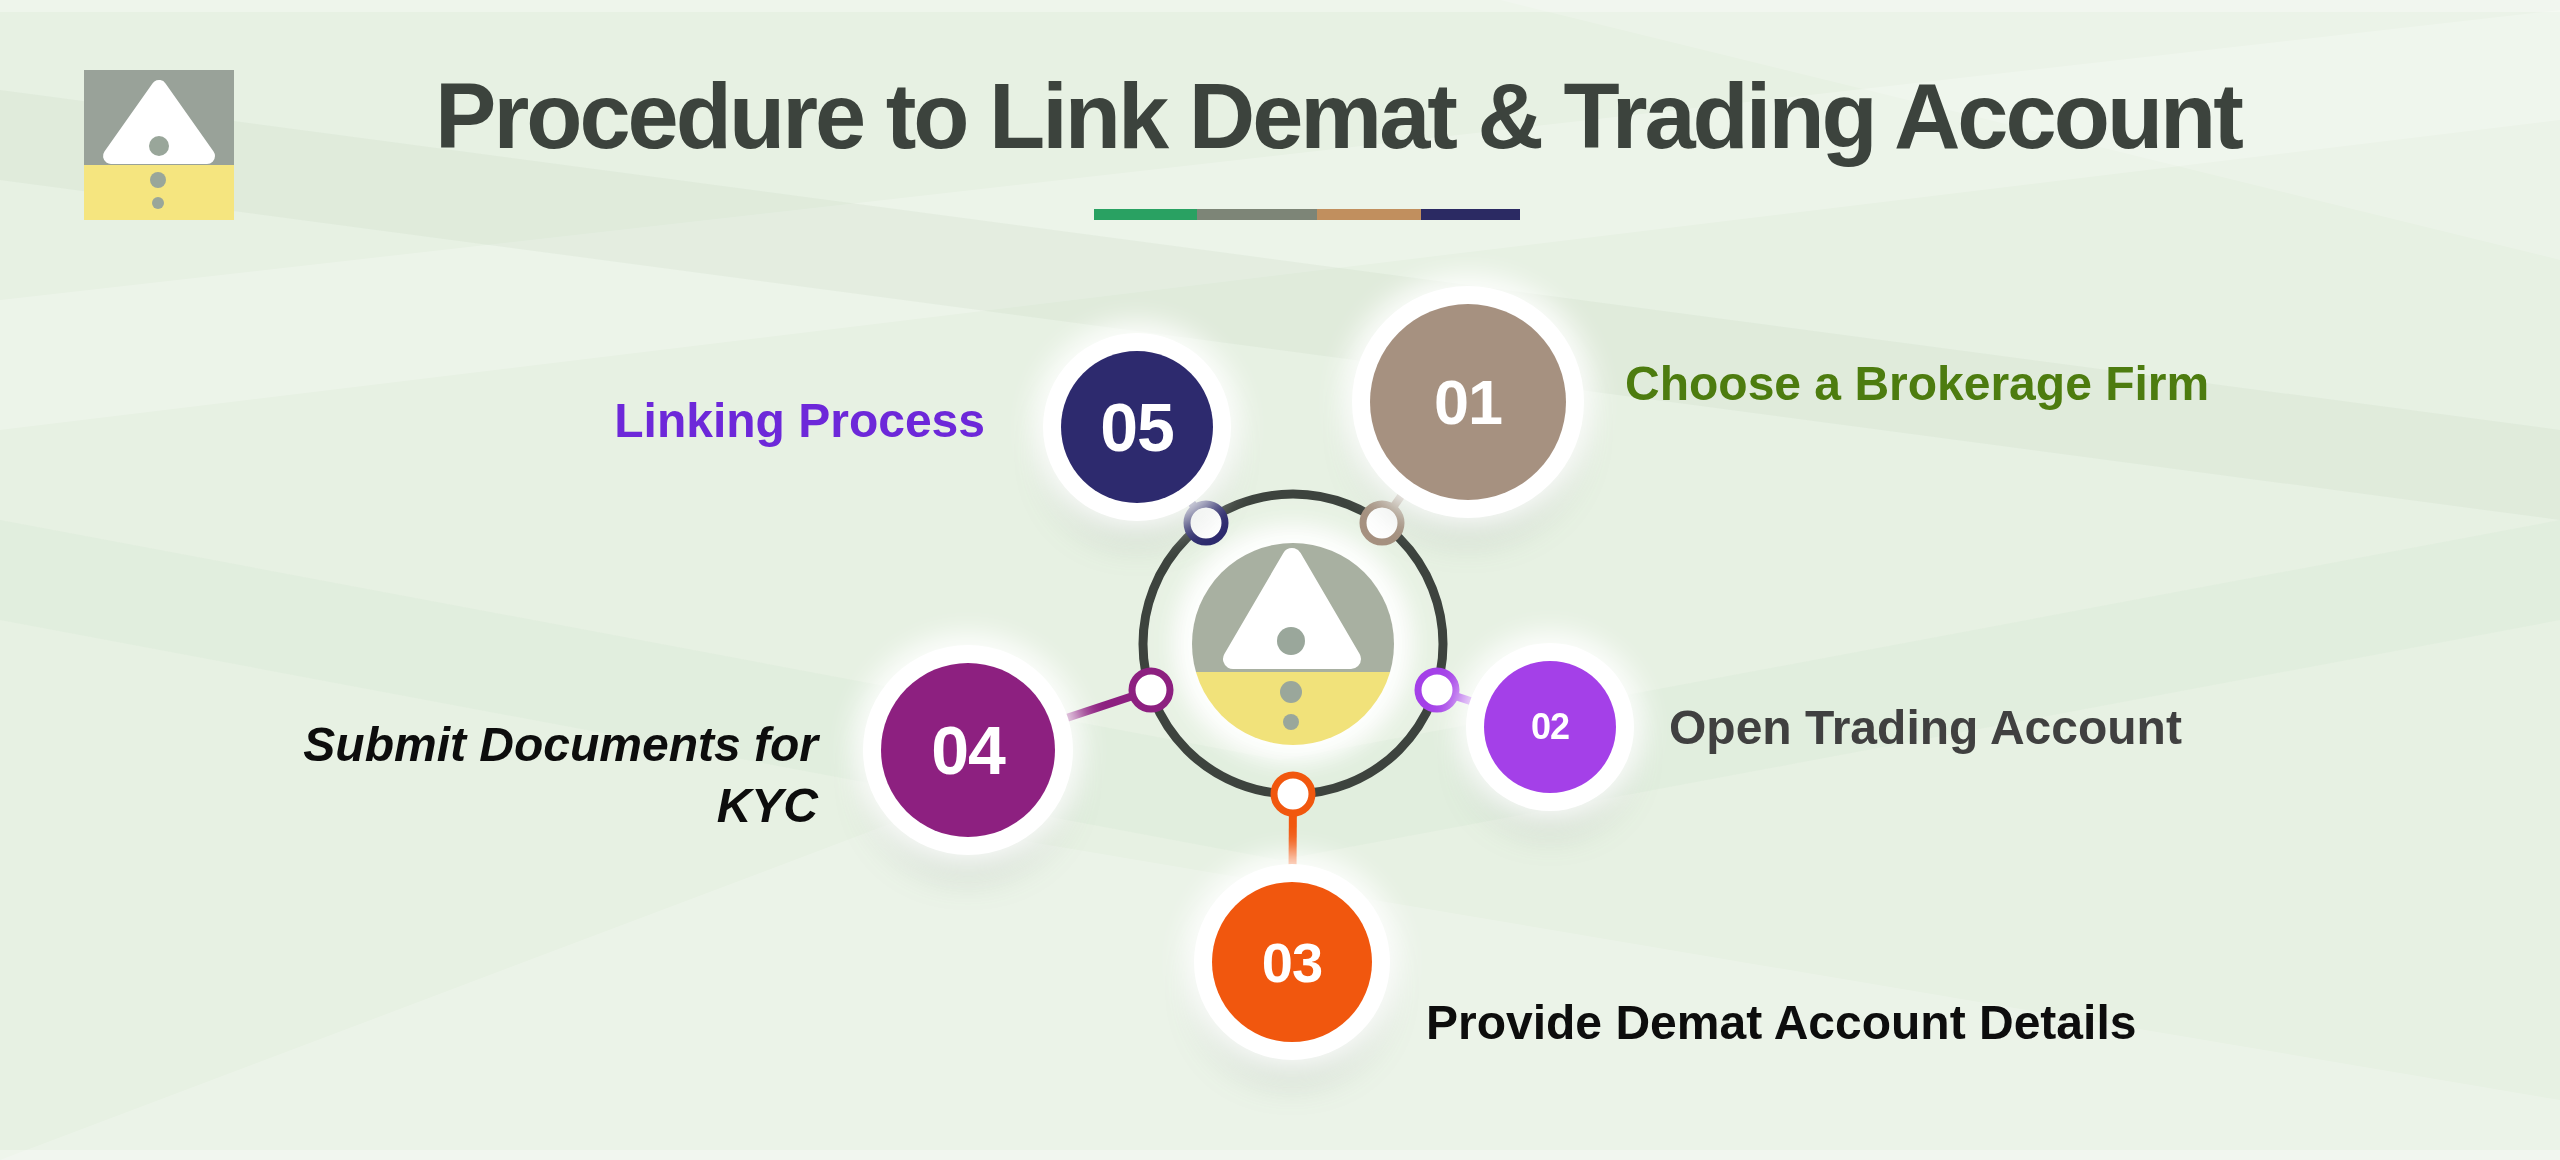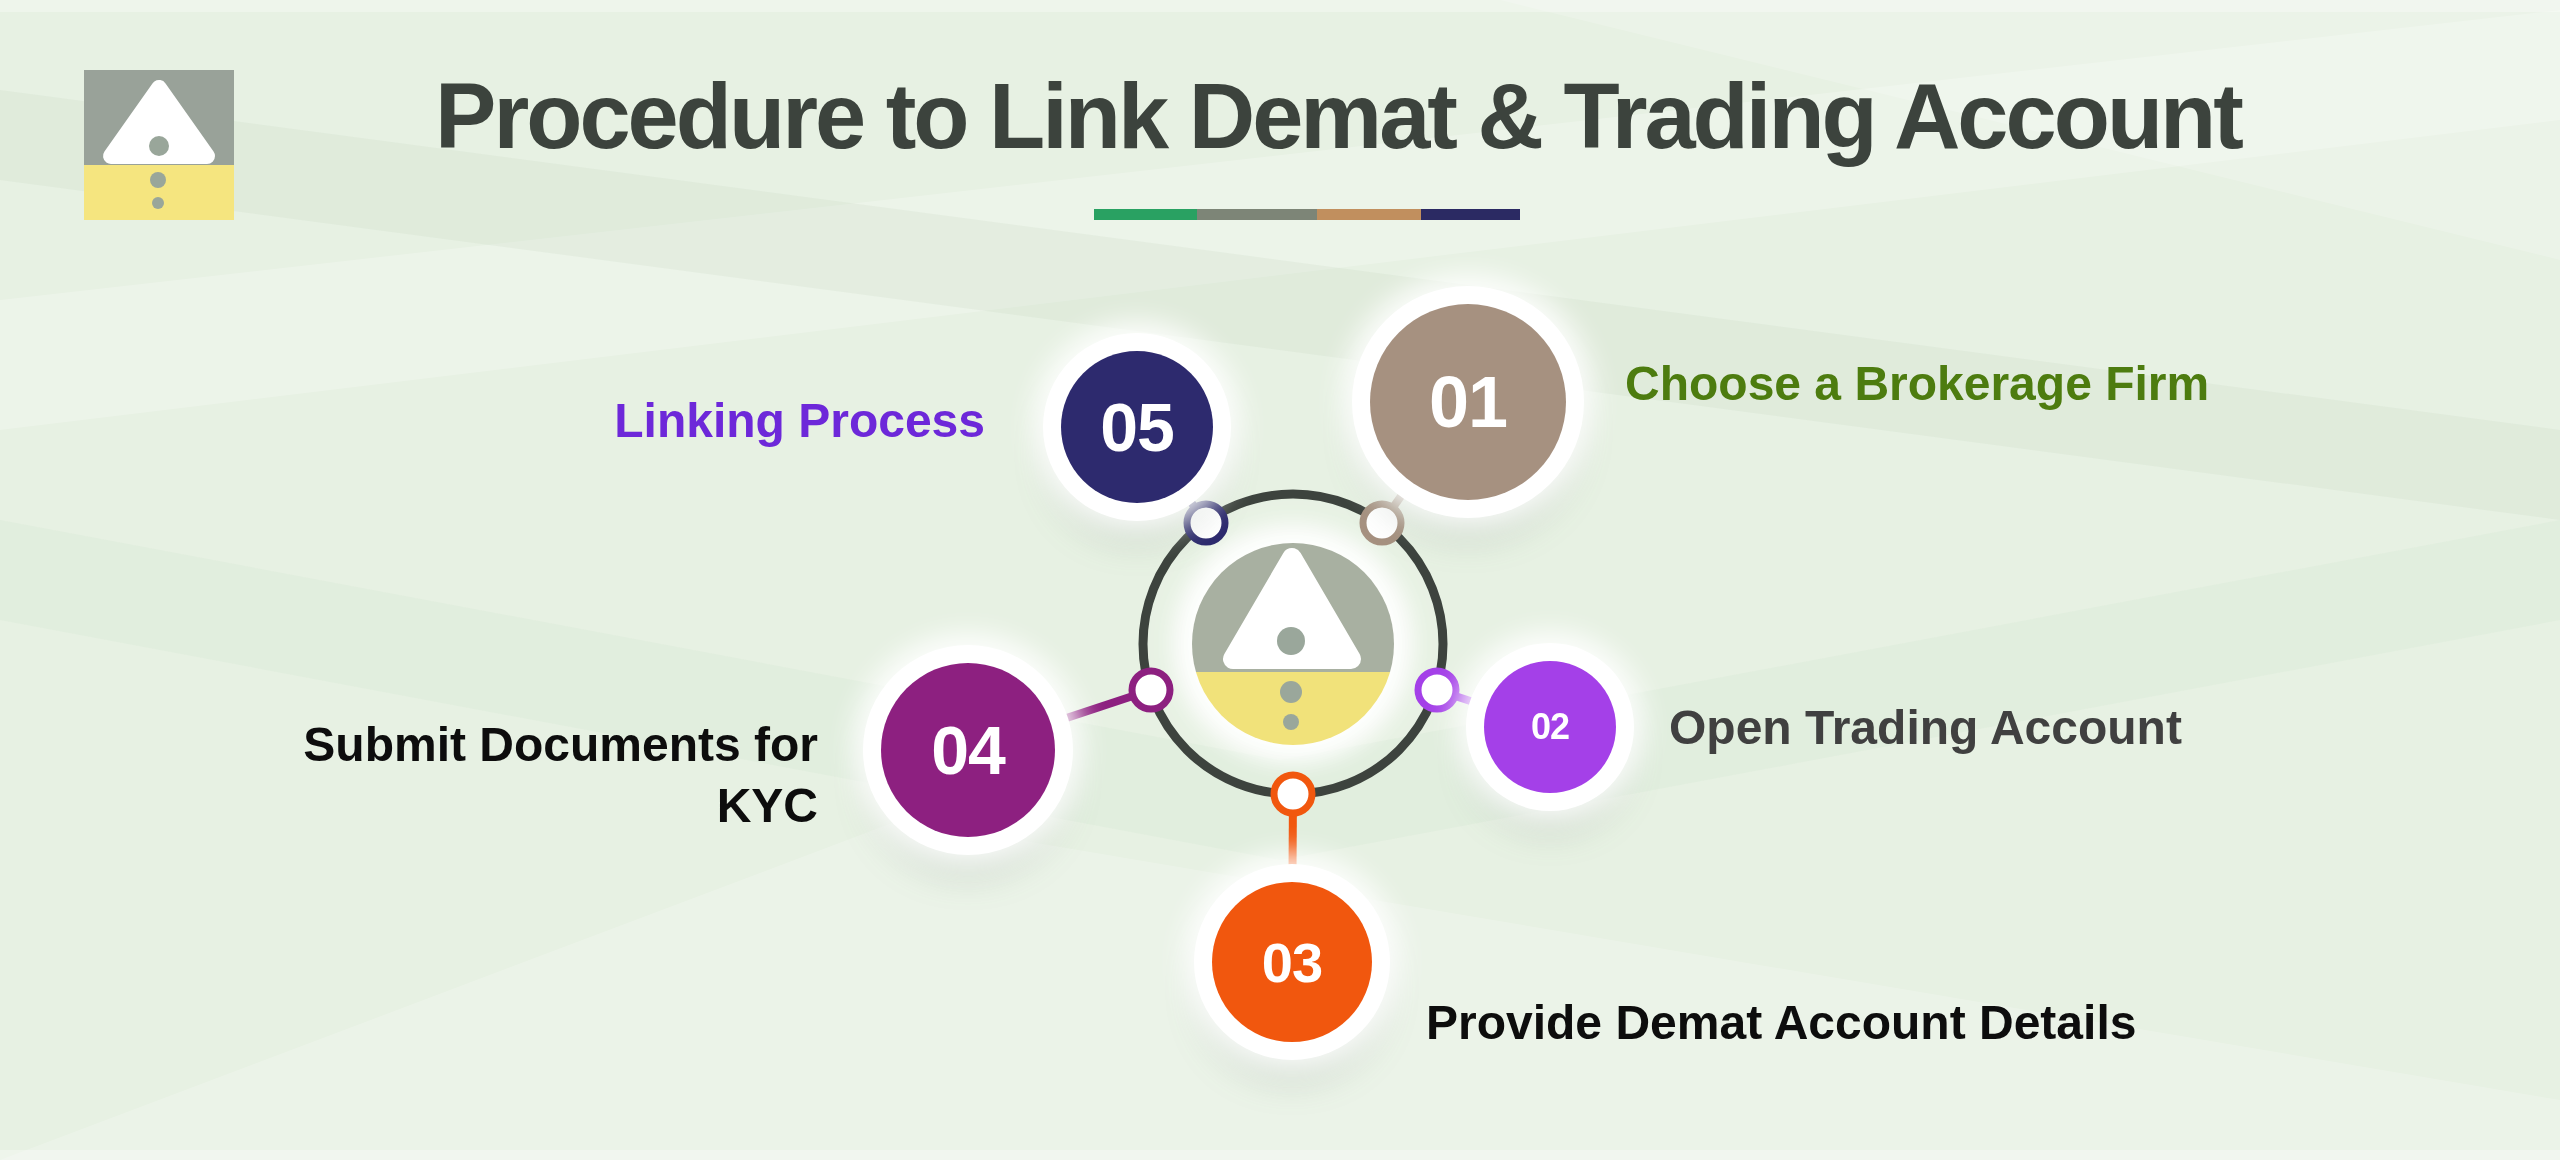--- a/index.html
+++ b/index.html
@@ -25,21 +25,21 @@
   .diagram-svg{position:absolute;left:0;top:0;z-index:1;}
 
   .step-circle{
     position:absolute;border-radius:50%;z-index:2;
     display:flex;align-items:center;justify-content:center;
     color:#ffffff;font-weight:700;letter-spacing:-1px;
     box-shadow:0 0 0 18px #ffffff,
                0 0 26px 30px rgba(255,255,255,0.88),
                0 26px 40px 4px rgba(105,130,105,0.40);
   }
-  .s01{left:1370px;top:304px;width:196px;height:196px;font-size:72px;}
+  .s01{left:1370px;top:304px;width:196px;height:196px;font-size:63px;}
   .s02{left:1484px;top:661px;width:132px;height:132px;font-size:36px;}
   .s03{left:1212px;top:882px;width:160px;height:160px;font-size:56px;}
   .s04{left:881px; top:663px;width:174px;height:174px;font-size:68px;}
   .s05{left:1061px;top:351px;width:152px;height:152px;font-size:68px;}
 
   .step-label{
     position:absolute;z-index:2;font-weight:700;font-size:48px;
     line-height:64px;white-space:nowrap;
   }
   .l01{left:1625px;top:352px;}
@@ -128,14 +128,14 @@
 <div class="step-circle s04" style="background: rgb(141, 32, 128);">
   <span>04</span>
 </div>
 <div class="step-circle s05" style="background: rgb(45, 42, 110);">
   <span>05</span>
 </div>
 
 <div class="step-label l01" style="color: #4d7c0f;">Choose a Brokerage Firm</div>
 <div class="step-label l02" style="color: #404040;">Open Trading Account</div>
 <div class="step-label l03" style="color: rgb(13, 13, 13);">Provide Demat Account Details</div>
-<div class="step-label l04" style="color: rgb(13, 13, 13);">Submit Documents for KYC</div>
+<div class="step-label l04" style="color: rgb(13, 13, 13); font-style: italic;">Submit Documents for KYC</div>
 <div class="step-label l05" style="color: #6d28d9;">Linking Process</div>
 
 </body></html>

